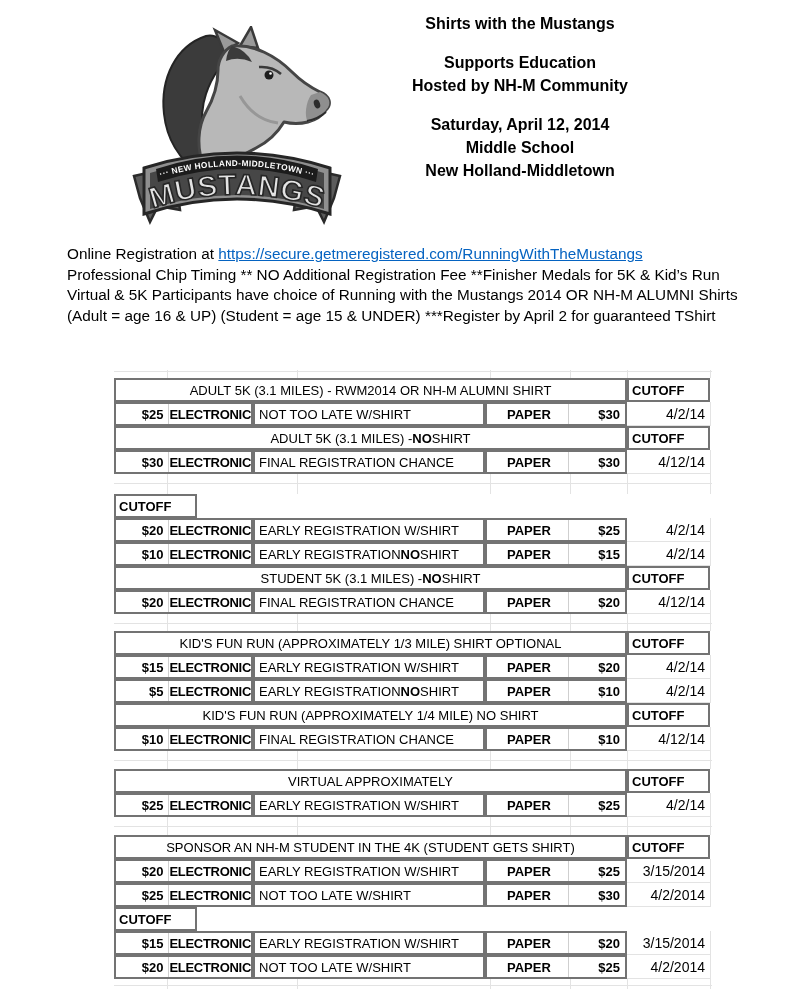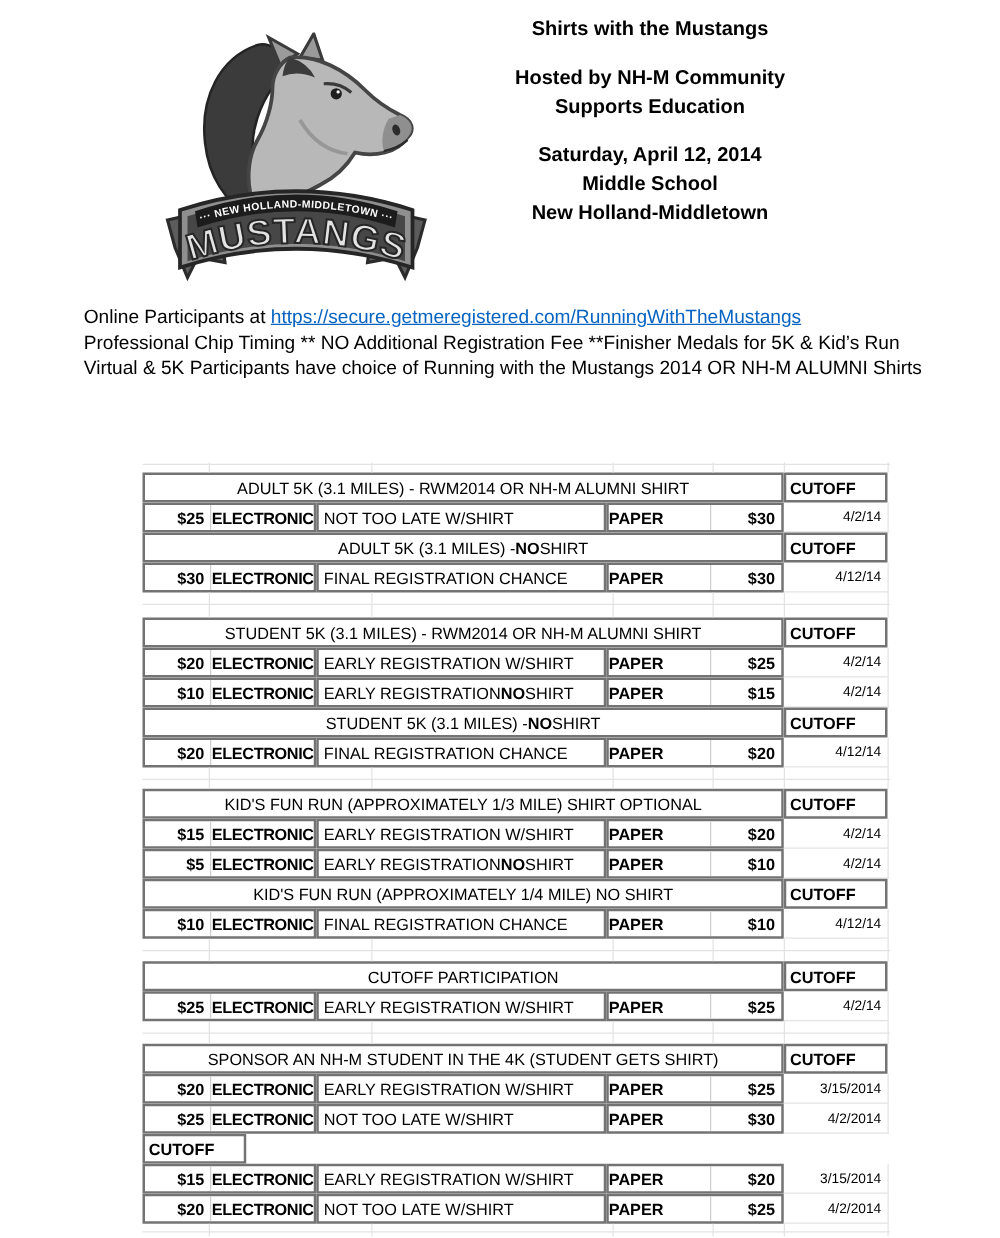--- a/index.html
+++ b/index.html
@@ -30,24 +30,24 @@
   .box{box-sizing:border-box;border:2px solid #737373;height:24px;display:flex;align-items:center;
        background:#fff;font-size:13px;white-space:nowrap;overflow:hidden;}
   .header-main{width:513px;justify-content:center;}
   .cutoff-head{width:83px;font-weight:700;padding-left:3px;}
   .grpA{width:139px;}
   .grpB{width:232px;padding-left:4px;}
   .grpC{width:142px;}
   .cell{height:100%;display:flex;align-items:center;box-sizing:border-box;font-size:13px;white-space:nowrap;}
   .price1{width:60px;justify-content:flex-end;padding-right:5px;font-weight:700;border-right:1px solid #cfcfcf;}
   .elec{flex:1;justify-content:center;font-weight:700;letter-spacing:-0.3px;}
-  .paper{width:82px;padding-left:0;font-weight:700;border-right:1px solid #cfcfcf;}
+  .paper{width:82px;padding-left:20px;font-weight:700;border-right:1px solid #cfcfcf;}
   .price2{flex:1;justify-content:flex-end;padding-right:5px;font-weight:700;}
   .datecell{width:84px;box-sizing:border-box;display:flex;align-items:center;justify-content:flex-end;
-            padding-right:5px;font-size:11px;border-right:1px solid #e3e3e3;border-bottom:1px solid #e3e3e3;}
+            padding-right:5px;font-size:14px;border-right:1px solid #e3e3e3;border-bottom:1px solid #e3e3e3;}
 </style>
 </head>
 <body>
 
 <div class="sheet">
 
   <svg class="logo" viewBox="0 0 234 202" xmlns="http://www.w3.org/2000/svg">
 
     <path d="M86,10 C56,20 40,52 44,88 C47,116 60,134 80,148 L102,142 C82,120 78,92 86,68 C92,50 102,36 116,26 C106,16 96,7 86,10 Z" fill="#3b3b3b" stroke="#242424" stroke-width="2"></path>
 
@@ -86,34 +86,35 @@
     <text font-family="Liberation Sans, sans-serif" font-size="29" font-weight="700" fill="#e3e3e3" stroke="#262626" stroke-width="1.6" letter-spacing="0.5">
       <textPath href="#arcMain" startOffset="50%" text-anchor="middle" textLength="172" lengthAdjust="spacingAndGlyphs">MUSTANGS</textPath>
     </text>
   </svg>
 
   <div class="title-block">
     <div class="title-group">
       <div>Shirts with the Mustangs</div>
     </div>
     <div class="title-group">
+      <div>Supports Education</div>
       <div>Hosted by NH-M Community</div>
-      <div>Supports Education</div>
     </div>
     <div class="title-group">
       <div>Saturday, April 12, 2014</div>
       <div>Middle School</div>
       <div>New Holland-Middletown</div>
     </div>
   </div>
 
   <div class="intro">
-    <div><span>Online Participants at </span><a href="#">https://secure.getmeregistered.com/RunningWithTheMustangs</a></div>
+    <div><span>Online Registration at </span><a href="#">https://secure.getmeregistered.com/RunningWithTheMustangs</a></div>
     <div>Professional Chip Timing ** NO Additional Registration Fee **Finisher Medals for 5K &amp; Kid’s Run</div>
     <div>Virtual &amp; 5K Participants have choice of Running with the Mustangs 2014 OR NH-M ALUMNI Shirts</div>
+    <div>(Adult = age 16 &amp; UP)  (Student = age 15 &amp; UNDER)  ***Register by April 2 for guaranteed TShirt</div>
   </div>
 
   <div class="tables">
     <div class="prestrip">
         <div class="gridline-h" style="top:1px"></div>
         <div class="tick" style="left: 53px;"></div>
         <div class="tick" style="left: 183px;"></div>
         <div class="tick" style="left: 376px;"></div>
         <div class="tick" style="left: 456px;"></div>
         <div class="tick" style="left: 513px;"></div>
@@ -158,21 +159,20 @@
           <div class="gridline-h" style="top: 9px;"></div>
           <div class="tick" style="left: 53px;"></div>
           <div class="tick" style="left: 183px;"></div>
           <div class="tick" style="left: 376px;"></div>
           <div class="tick" style="left: 456px;"></div>
           <div class="tick" style="left: 513px;"></div>
           <div class="tick" style="left: 596px;"></div>
         </div>
         <div class="tgroup">
           <div class="trow">
-            <div class="box header-main">STUDENT 5K (3.1 MILES) - RWM2014 OR NH-M ALUMNI SHIRT</div>
             <div class="box cutoff-head">CUTOFF</div>
           </div>
           <div class="trow">
             <div class="box grpA">
               <div class="cell price1">$20</div>
               <div class="cell elec">ELECTRONIC</div>
             </div>
             <div class="box grpB">EARLY REGISTRATION W/SHIRT</div>
             <div class="box grpC">
               <div class="cell paper">PAPER</div>
@@ -268,21 +268,21 @@
           <div class="gridline-h" style="top: 9px;"></div>
           <div class="tick" style="left: 53px;"></div>
           <div class="tick" style="left: 183px;"></div>
           <div class="tick" style="left: 376px;"></div>
           <div class="tick" style="left: 456px;"></div>
           <div class="tick" style="left: 513px;"></div>
           <div class="tick" style="left: 596px;"></div>
         </div>
         <div class="tgroup">
           <div class="trow">
-            <div class="box header-main">CUTOFF PARTICIPATION</div>
+            <div class="box header-main">VIRTUAL APPROXIMATELY</div>
             <div class="box cutoff-head">CUTOFF</div>
           </div>
           <div class="trow">
             <div class="box grpA">
               <div class="cell price1">$25</div>
               <div class="cell elec">ELECTRONIC</div>
             </div>
             <div class="box grpB">EARLY REGISTRATION W/SHIRT</div>
             <div class="box grpC">
               <div class="cell paper">PAPER</div>

